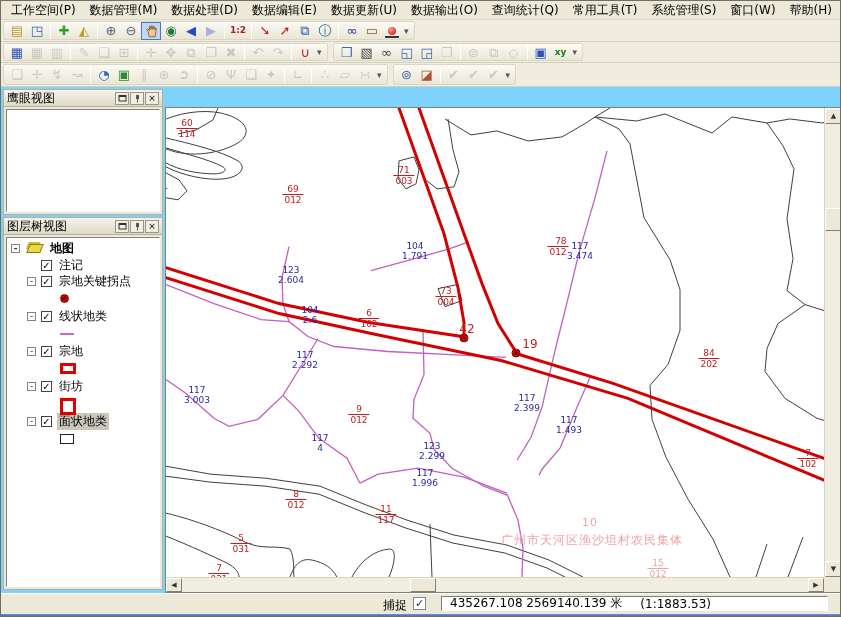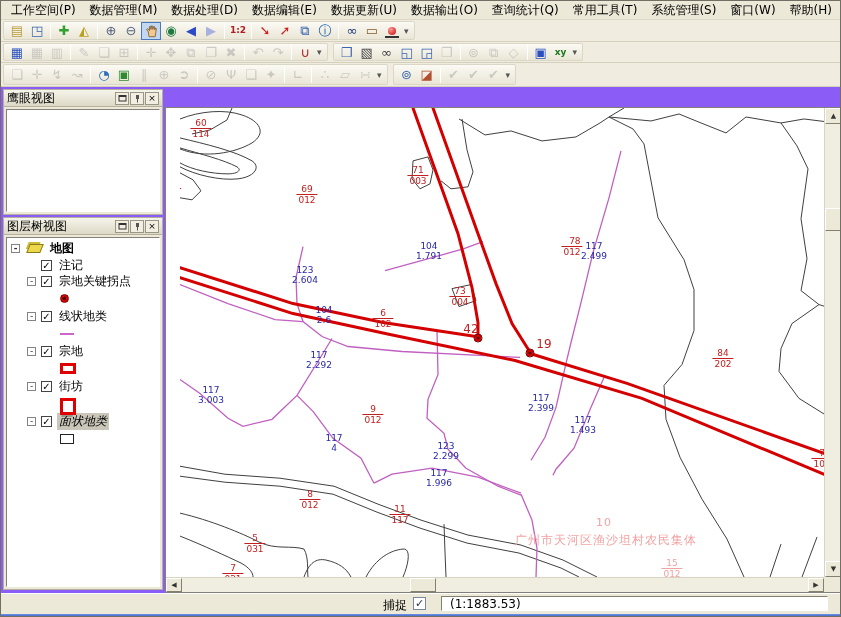--- a/index.html
+++ b/index.html
@@ -25,21 +25,21 @@
   .tb-btn.disabled{opacity:.38;filter:grayscale(.9);}
   .tb-glyph{font-size:13px;line-height:13px;}
   .tb-txt{font-size:9px;font-weight:bold;line-height:9px;}
   .tb-sep{width:1px;height:16px;background:#b8b4a2;border-right:1px solid #fff;margin:0 3px;}
   .tb-drop{font-size:9px;color:#555;padding:0 2px;cursor:default;}
   .ball{width:8px;height:8px;border-radius:50%;background:radial-gradient(circle at 35% 30%,#ff9a9a,#cc0000);
         position:relative;display:inline-block;}
   .ball::after{content:"";position:absolute;left:-3px;top:9px;width:14px;height:2px;background:#333;}
 
   
-  .workspace{position:absolute;left:0;top:86px;width:841px;height:506px;background:#8b5cf6;}
+  .workspace{position:absolute;left:0;top:86px;width:841px;height:506px;background:#7dd3fc;}
 
   
   .dock-panel{position:absolute;left:2px;width:160px;border:1px solid #b4b0a0;background:#ece9d8;}
   #panel-eagle{top:2px;height:126px;}
   #panel-tree{top:130px;height:373px;}
   .panel-header{height:17px;display:flex;align-items:center;background:linear-gradient(#f6f4ea,#ddd9c6);
                 padding:0 3px;font-size:12px;border-bottom:1px solid #b4b0a0;}
   .panel-title{flex:1;white-space:nowrap;overflow:hidden;}
   .panel-btn{width:14px;height:13px;margin-left:1px;display:flex;align-items:center;justify-content:center;
              background:#f2efe2;border:1px solid #9a968а;border:1px solid #9a9686;font-size:9px;line-height:9px;cursor:default;}
@@ -49,21 +49,21 @@
   
   .tree{font-size:12px;color:#000;padding-top:2px;}
   .tree-row{display:flex;align-items:center;height:16px;padding-left:20px;white-space:nowrap;}
   .tree-root-row{display:flex;align-items:center;height:17px;padding-left:4px;font-weight:bold;white-space:nowrap;}
   .exp{width:9px;height:9px;min-width:9px;border:1px solid #848284;background:#fff;font-size:9px;line-height:7px;
        text-align:center;margin-right:5px;color:#333;}
   .exp-spacer{width:9px;min-width:9px;margin-right:5px;}
   .cb{width:11px;height:11px;min-width:11px;border:1px solid #444;background:#fff;font-size:10px;line-height:10px;
       text-align:center;margin-right:5px;color:#000;}
   .tree-label{padding:0 2px;}
-  .tree-label.selected{background:#cac7ba;font-style:italic;}
+  .tree-label.selected{background:#cac7ba;}
   .layers-icon{width:14px;height:9px;min-width:14px;background:#ecd84a;border:1px solid #8a7a18;
                transform:skewX(-22deg);margin:0 6px 0 3px;box-shadow:-3px -3px 0 -1px #cdbb30;}
   .sym-row{height:19px;display:flex;align-items:center;padding-left:53px;}
   .sym-red-dot{width:9px;height:9px;border-radius:50%;background:radial-gradient(circle,#500 0 2px,#d80000 2px);
                border:1px solid #7a0000;}
   .sym-violet-line{width:14px;height:2px;background:#cc66cc;}
   .sym-red-rect{width:16px;height:11px;border:3px solid #e00000;background:#fff;}
   .sym-red-bracket{position:relative;width:18px;height:11px;}
   .sym-red-bracket::before{content:"";position:absolute;left:0;top:0;width:8px;height:11px;
                border:3px solid #e00000;border-right:none;}
@@ -71,21 +71,21 @@
                border:3px solid #e00000;border-left:none;}
   .sym-white-rect{width:14px;height:10px;border:1px solid #222;background:#fff;}
 
   
   .map-area{position:absolute;left:164px;top:0;width:677px;height:506px;}
   .tabstrip{position:absolute;left:0;top:0;right:0;height:20px;border-bottom:1px solid #b0ac98;background:#ece9d8;
             display:flex;align-items:flex-end;padding-left:2px;}
   .tab{height:19px;padding:2px 10px 2px;font-size:12px;background:#fdfcf8;border:1px solid #898a77;border-bottom:none;
        border-radius:2px 2px 0 0;}
   .map-wrap{position:absolute;left:0;top:20px;right:0;bottom:0;border:1px solid #828078;background:#fff;}
-  .map-canvas{position:absolute;left:0;top:0;width:658px;height:469px;background:#fff;overflow:hidden;margin-left:14px;}
+  .map-canvas{position:absolute;left:0;top:0;width:658px;height:469px;background:#fff;overflow:hidden;}
   .map-canvas svg{position:absolute;left:0;top:0;}
   #map-labels{position:absolute;left:0;top:0;width:658px;height:469px;overflow:hidden;pointer-events:none;}
   .lab{position:absolute;text-align:center;font-size:9px;line-height:10px;transform:translateX(-50%);}
   .lab .top{display:block;padding:0 2px;border-bottom:1px solid currentColor;}
   .lab .bot{display:block;padding:0 2px;}
   .lab.blue .top{border-bottom:none;}
   .lab.red{color:#c22020;}
   .lab.blue{color:#2828a8;}
   .lab.pink{color:#f2a2a2;}
   .map-pink-text{position:absolute;transform:translateX(-50%);color:#f2a2a2;white-space:nowrap;letter-spacing:1px;}
@@ -589,21 +589,21 @@
               <div class="lab blue" style="left: 139px; top: 242px;">
                 <span class="top">117</span>
                 <span class="bot">2.292</span>
               </div>
               <div class="lab blue" style="left: 31px; top: 277px;">
                 <span class="top">117</span>
                 <span class="bot">3.003</span>
               </div>
               <div class="lab blue" style="left: 414px; top: 133px;">
                 <span class="top">117</span>
-                <span class="bot">2.499</span>
+                <span class="bot">3.474</span>
               </div>
               <div class="lab blue" style="left: 154px; top: 325px;">
                 <span class="top">117</span>
                 <span class="bot">4</span>
               </div>
               <div class="lab blue" style="left: 266px; top: 333px;">
                 <span class="top">123</span>
                 <span class="bot">2.299</span>
               </div>
               <div class="lab blue" style="left: 259px; top: 360px;">
@@ -618,21 +618,21 @@
                 <span class="top">117</span>
                 <span class="bot">1.493</span>
               </div>
               <div class="lab pink" style="left: 492px; top: 450px;">
                 <span class="top">15</span>
                 <span class="bot">012</span>
               </div>
               <div class="map-pink-text" style="left: 424px; top: 408px; font-size: 11px;">10</div>
               <div class="map-pink-text" style="left: 426px; top: 424px; font-size: 12px;">广州市天河区渔沙坦村农民集体</div>
               <div class="pt-dot" style="left: 298px; top: 230px;"></div>
-              <div class="pt-label" style="left: 291px; top: 227px;">42</div>
+              <div class="pt-label" style="left: 301px; top: 227px;">42</div>
               <div class="pt-dot" style="left: 350px; top: 245px;"></div>
               <div class="pt-label" style="left: 364px; top: 242px;">19</div>
             </div>
         </div>
 
         <div class="vsb">
           <div class="sb-btn" style="top:0;">▲</div>
           <div class="sb-thumb" style="left:0;width:17px;top:100px;height:23px;"></div>
           <div class="sb-btn" style="bottom:0;">▼</div>
         </div>
@@ -644,17 +644,18 @@
         </div>
         <div class="sb-corner"></div>
       </div>
     </div>
   </div>
 
   <div class="statusbar">
     <span class="sb-snap">捕捉</span>
     <span class="sb-cb" id="snap-cb">✓</span>
     <div class="sb-field">
+      <span>435267.108   2569140.139 米</span>
       <span>(1:1883.53)</span>
     </div>
   </div>
   <div class="bottom-strip"></div>
 </div>
 
 </body></html>

